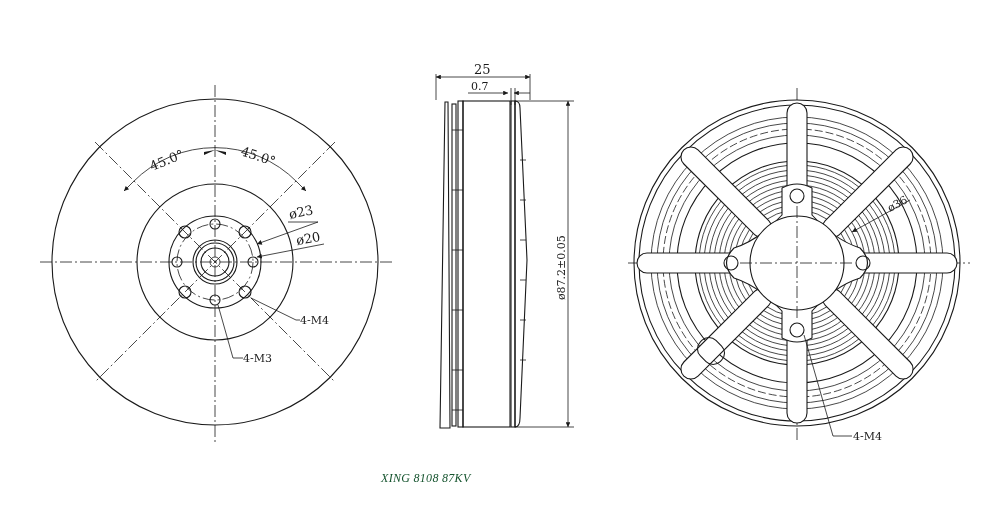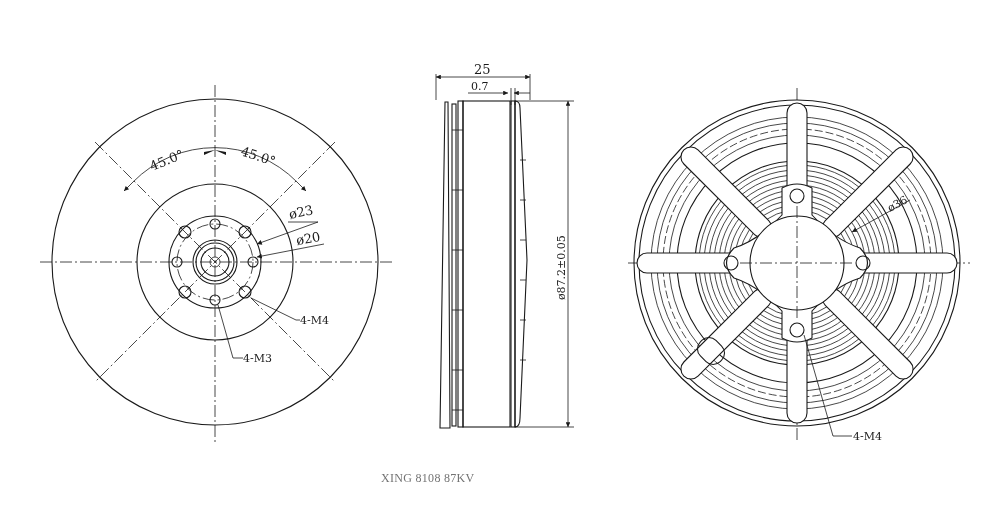--- a/index.html
+++ b/index.html
@@ -5,21 +5,21 @@
   html,body{margin:0;padding:0;background:#ffffff;}
   body{width:1000px;height:510px;position:relative;overflow:hidden;font-family:"DejaVu Serif","Liberation Serif",serif;}
   svg{position:absolute;left:0;top:0;}
   .ln{stroke:#1a1a1a;fill:none;stroke-width:1.1;}
   .thin{stroke:#1a1a1a;fill:none;stroke-width:0.8;}
   .cl{stroke:#1a1a1a;fill:none;stroke-width:0.8;stroke-dasharray:12 3 2 3;}
   .dim{stroke:#1a1a1a;fill:none;stroke-width:0.8;}
   .arrow{fill:#1a1a1a;stroke:none;}
   .txt{font-family:"DejaVu Serif","Liberation Serif",serif;font-size:13px;fill:#1a1a1a;}
   .txts{font-family:"DejaVu Serif","Liberation Serif",serif;font-size:11px;fill:#1a1a1a;}
-  .title{position:absolute;left:381px;top:471px;font-family:"Liberation Serif","DejaVu Serif",serif;font-size:12px;color:#737373;letter-spacing:0.3px;}
+  .title{position:absolute;left:381px;top:471px;font-family:"Liberation Serif","DejaVu Serif",serif;font-size:12px;color:#14532d;letter-spacing:0.3px;font-style:italic;}
 </style>
 </head>
 <body>
 
 <svg width="1000" height="510" viewBox="0 0 1000 510">
   <defs>
     <marker id="ar" viewBox="0 0 10 10" refX="10" refY="5" markerWidth="9" markerHeight="6" orient="auto-start-reverse">
       <path d="M0,0 L10,5 L0,10 z" class="arrow"></path>
     </marker>
   </defs>

